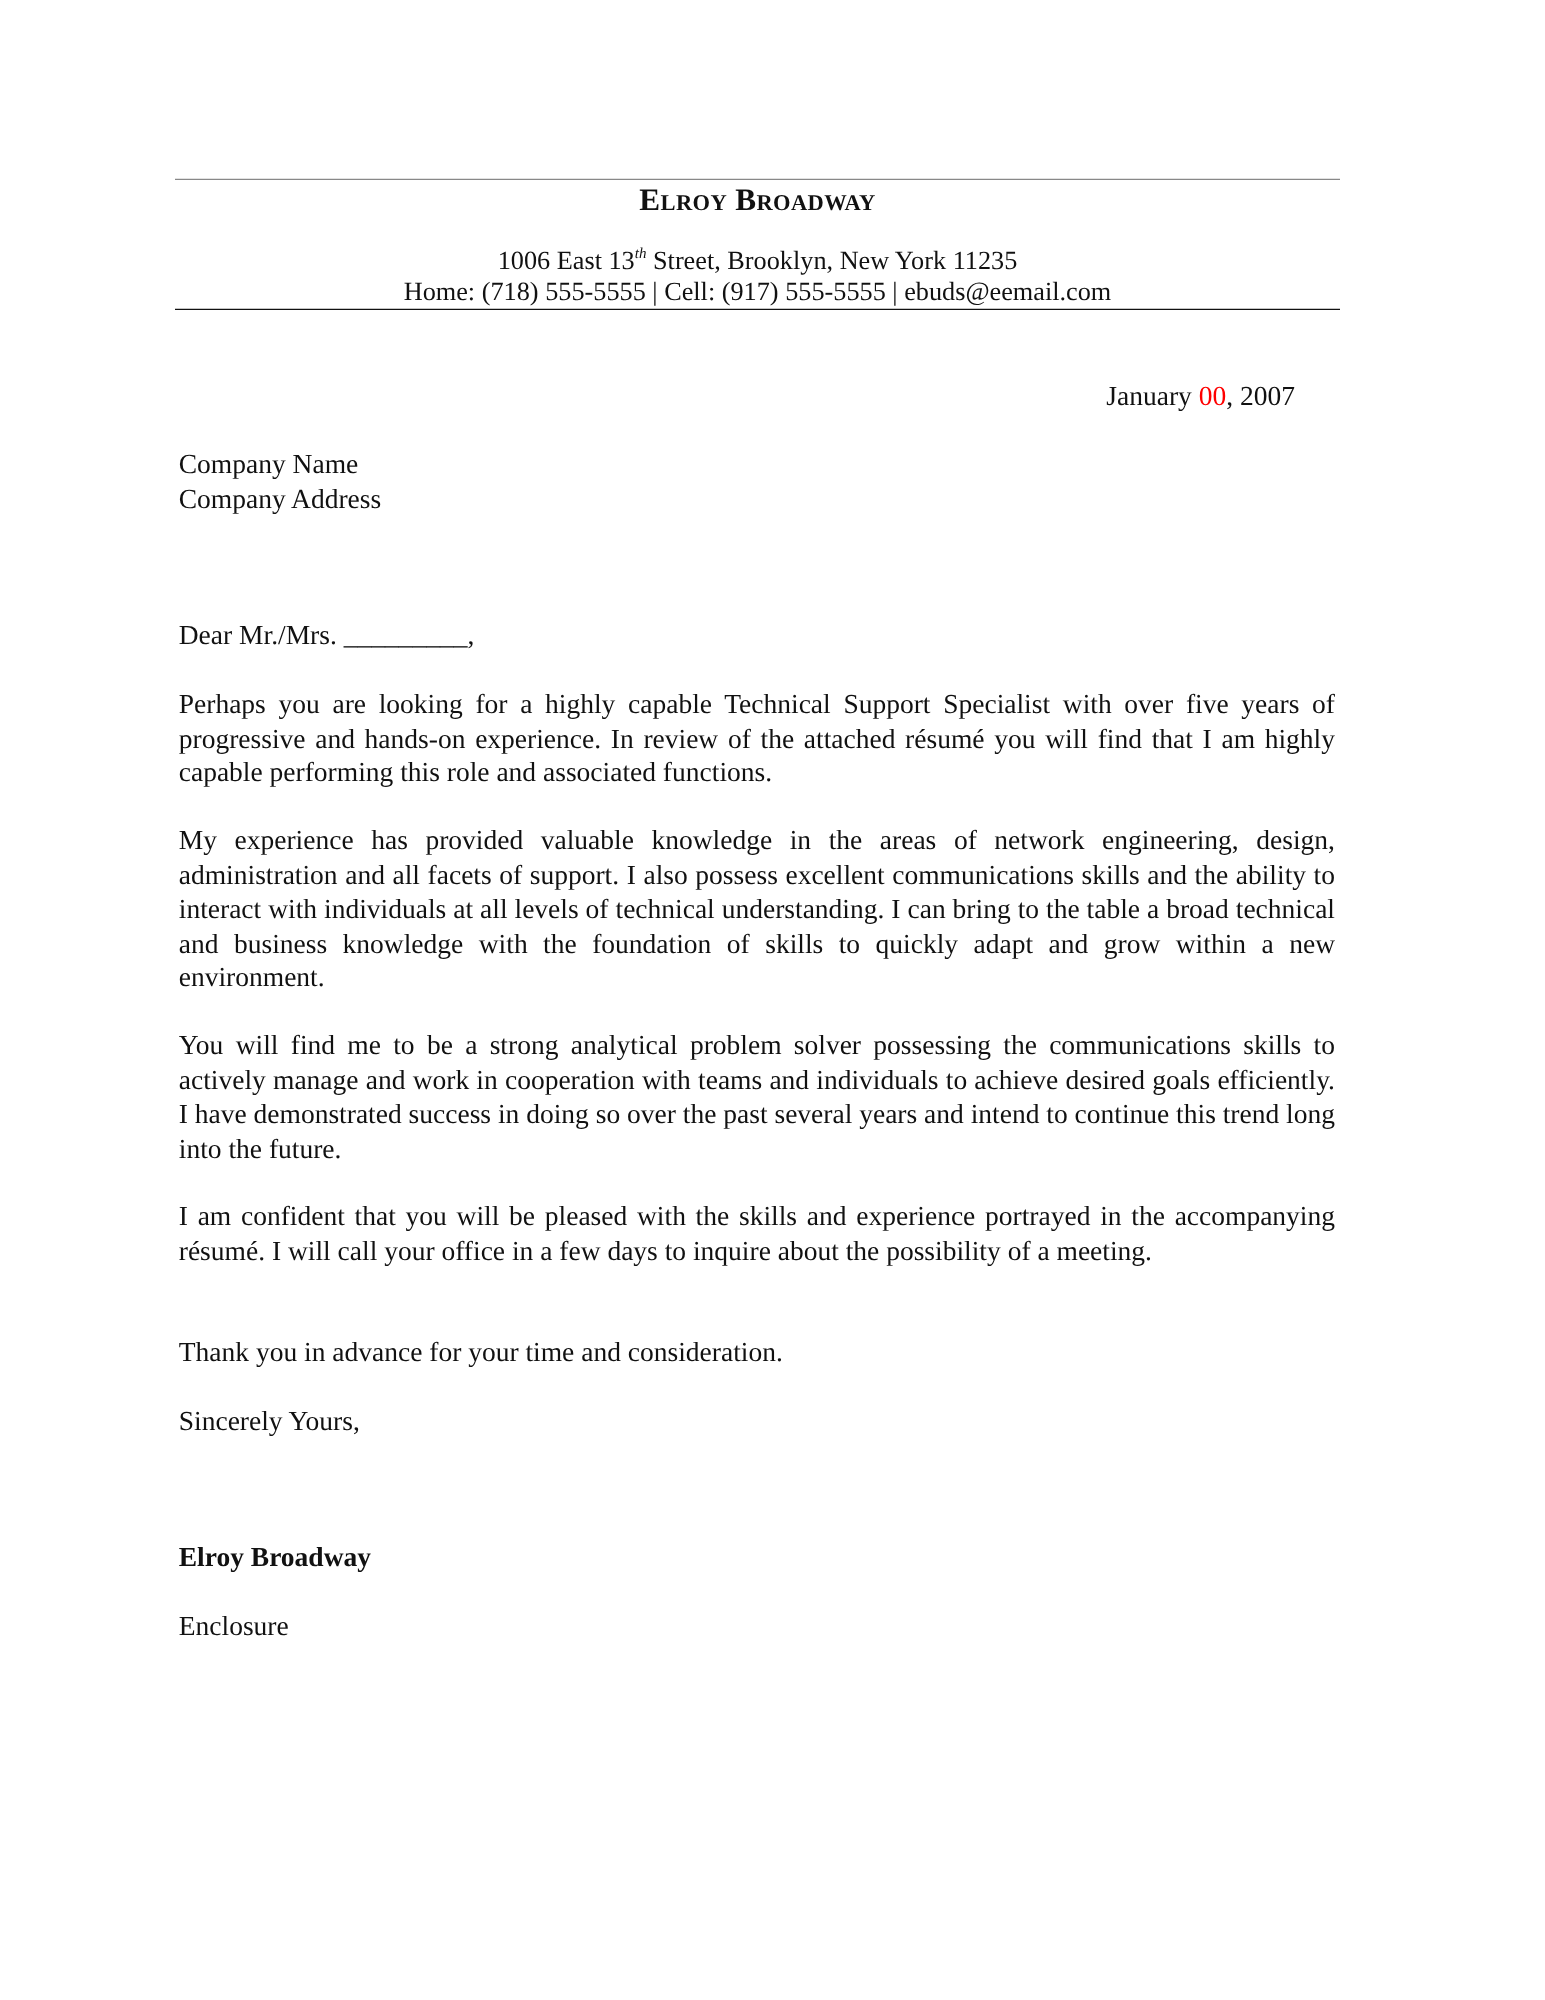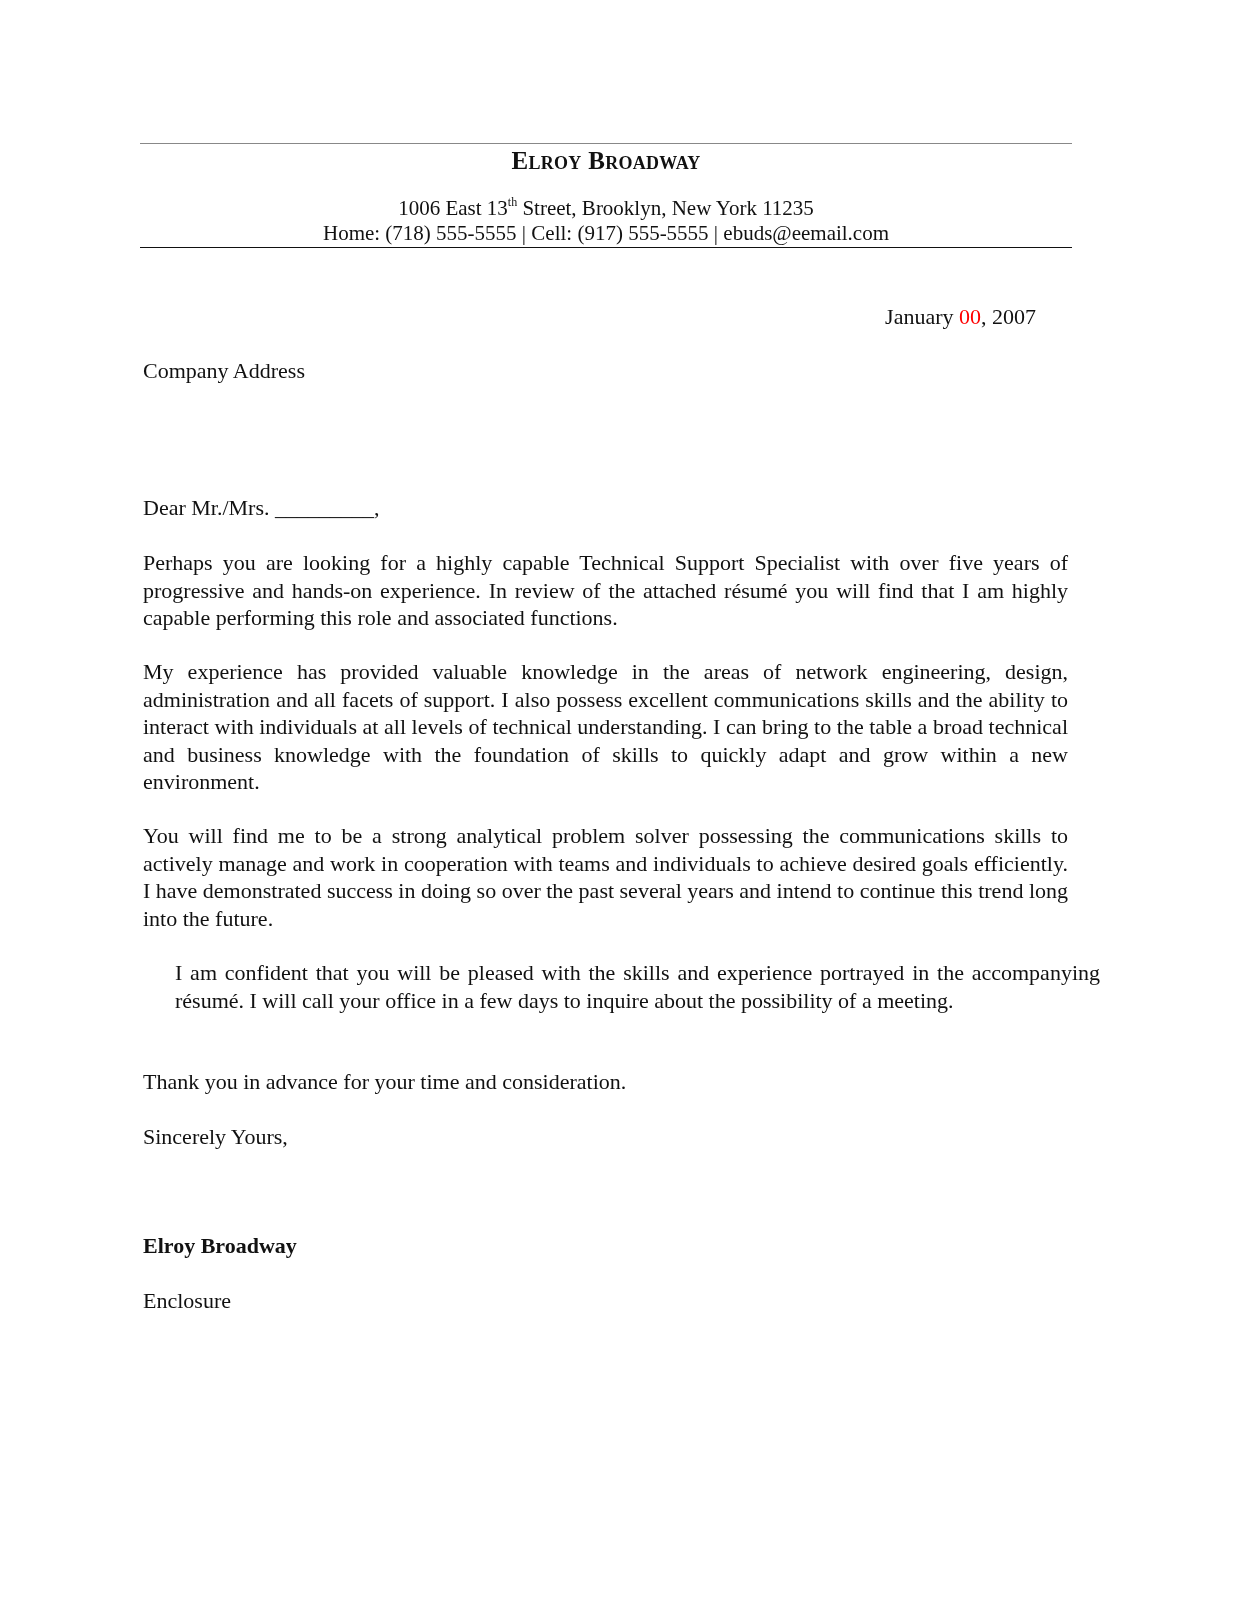--- a/index.html
+++ b/index.html
@@ -10,49 +10,50 @@
     .page { position: absolute; left: 0; top: 0; width: 1204px; height: 1600px; }
     .rule-top { position: absolute; left: 140px; width: 932px; top: 143px; height: 0; border-top: 1.5px solid #888; }
     .rule-bottom { position: absolute; left: 140px; width: 932px; top: 247px; height: 0; border-top: 1.5px solid #111; }
     .letterhead-name {
       position: absolute; left: 140px; width: 932px; top: 147px; text-align: center;
       font-size: 25px; font-weight: bold; font-variant: small-caps; letter-spacing: 0.3px;
     }
     .letterhead-line { position: absolute; left: 140px; width: 932px; text-align: center; font-size: 21px; }
     .addr { top: 196px; }
     .contact { top: 221px; }
-    sup { font-size: 12px; vertical-align: 9px; line-height: 0; }
+    sup { font-size: 12px; vertical-align: 9px; line-height: 0; font-style: italic; }
     .date { position: absolute; right: 168px; top: 304px; font-size: 22px; }
     .date .red { color: #ff0000; margin-top: 24px; }
     .block { position: absolute; left: 143px; width: 925px; font-size: 22px; line-height: 27.6px; }
     .recipient { top: 357px; }
     .salutation { top: 494px; }
     .para { text-align: justify; text-align-last: left; }
     .p1 { top: 549px; }
     .p2 { top: 658px; }
     .p3 { top: 822px; }
-    .p4 { top: 959px; margin-left: 32px; }
+    .p4 { top: 959px; }
     .p5 { top: 1068px; }
     .closing { top: 1123px; }
     .signature { top: 1232px; font-weight: bold; }
     .enclosure { top: 1287px; }
   </style>
 </head>
 <body>
 
 <div class="page">
   <div class="rule-top"></div>
   <div class="letterhead-name">Elroy Broadway</div>
   <div class="letterhead-line addr"><span>1006 East 13</span><sup>th</sup><span> Street, Brooklyn, New York 11235</span></div>
   <div class="letterhead-line contact">Home: (718) 555-5555 | Cell: (917) 555-5555 | ebuds@eemail.com</div>
   <div class="rule-bottom"></div>
 
   <div class="date"><span>January </span><span class="red" style="color: rgb(255, 0, 0);">00</span><span>, 2007</span></div>
 
   <div class="block recipient">
+    <div>Company Name</div>
     <div>Company Address</div>
   </div>
 
   <div class="block salutation">Dear Mr./Mrs. _________,</div>
 
   <div class="block para p1">Perhaps you are looking for a highly capable Technical Support Specialist with over five years of progressive and hands-on experience.  In review of the attached résumé you will find that I am highly capable performing this role and associated functions.</div>
   <div class="block para p2">My experience has provided valuable knowledge in the areas of network engineering, design, administration and all facets of support.  I also possess excellent communications skills and the ability to interact with individuals at all levels of technical understanding.  I can bring to the table a broad technical and business knowledge with the foundation of skills to quickly adapt and grow within a new environment.</div>
   <div class="block para p3">You will find me to be a strong analytical problem solver possessing the communications skills to actively manage and work in cooperation with teams and individuals to achieve desired goals efficiently.  I have demonstrated success in doing so over the past several years and intend to continue this trend long into the future.</div>
   <div class="block para p4">I am confident that you will be pleased with the skills and experience portrayed in the accompanying résumé.  I will call your office in a few days to inquire about the possibility of a meeting.</div>
   <div class="block para p5">Thank you in advance for your time and consideration.</div>

